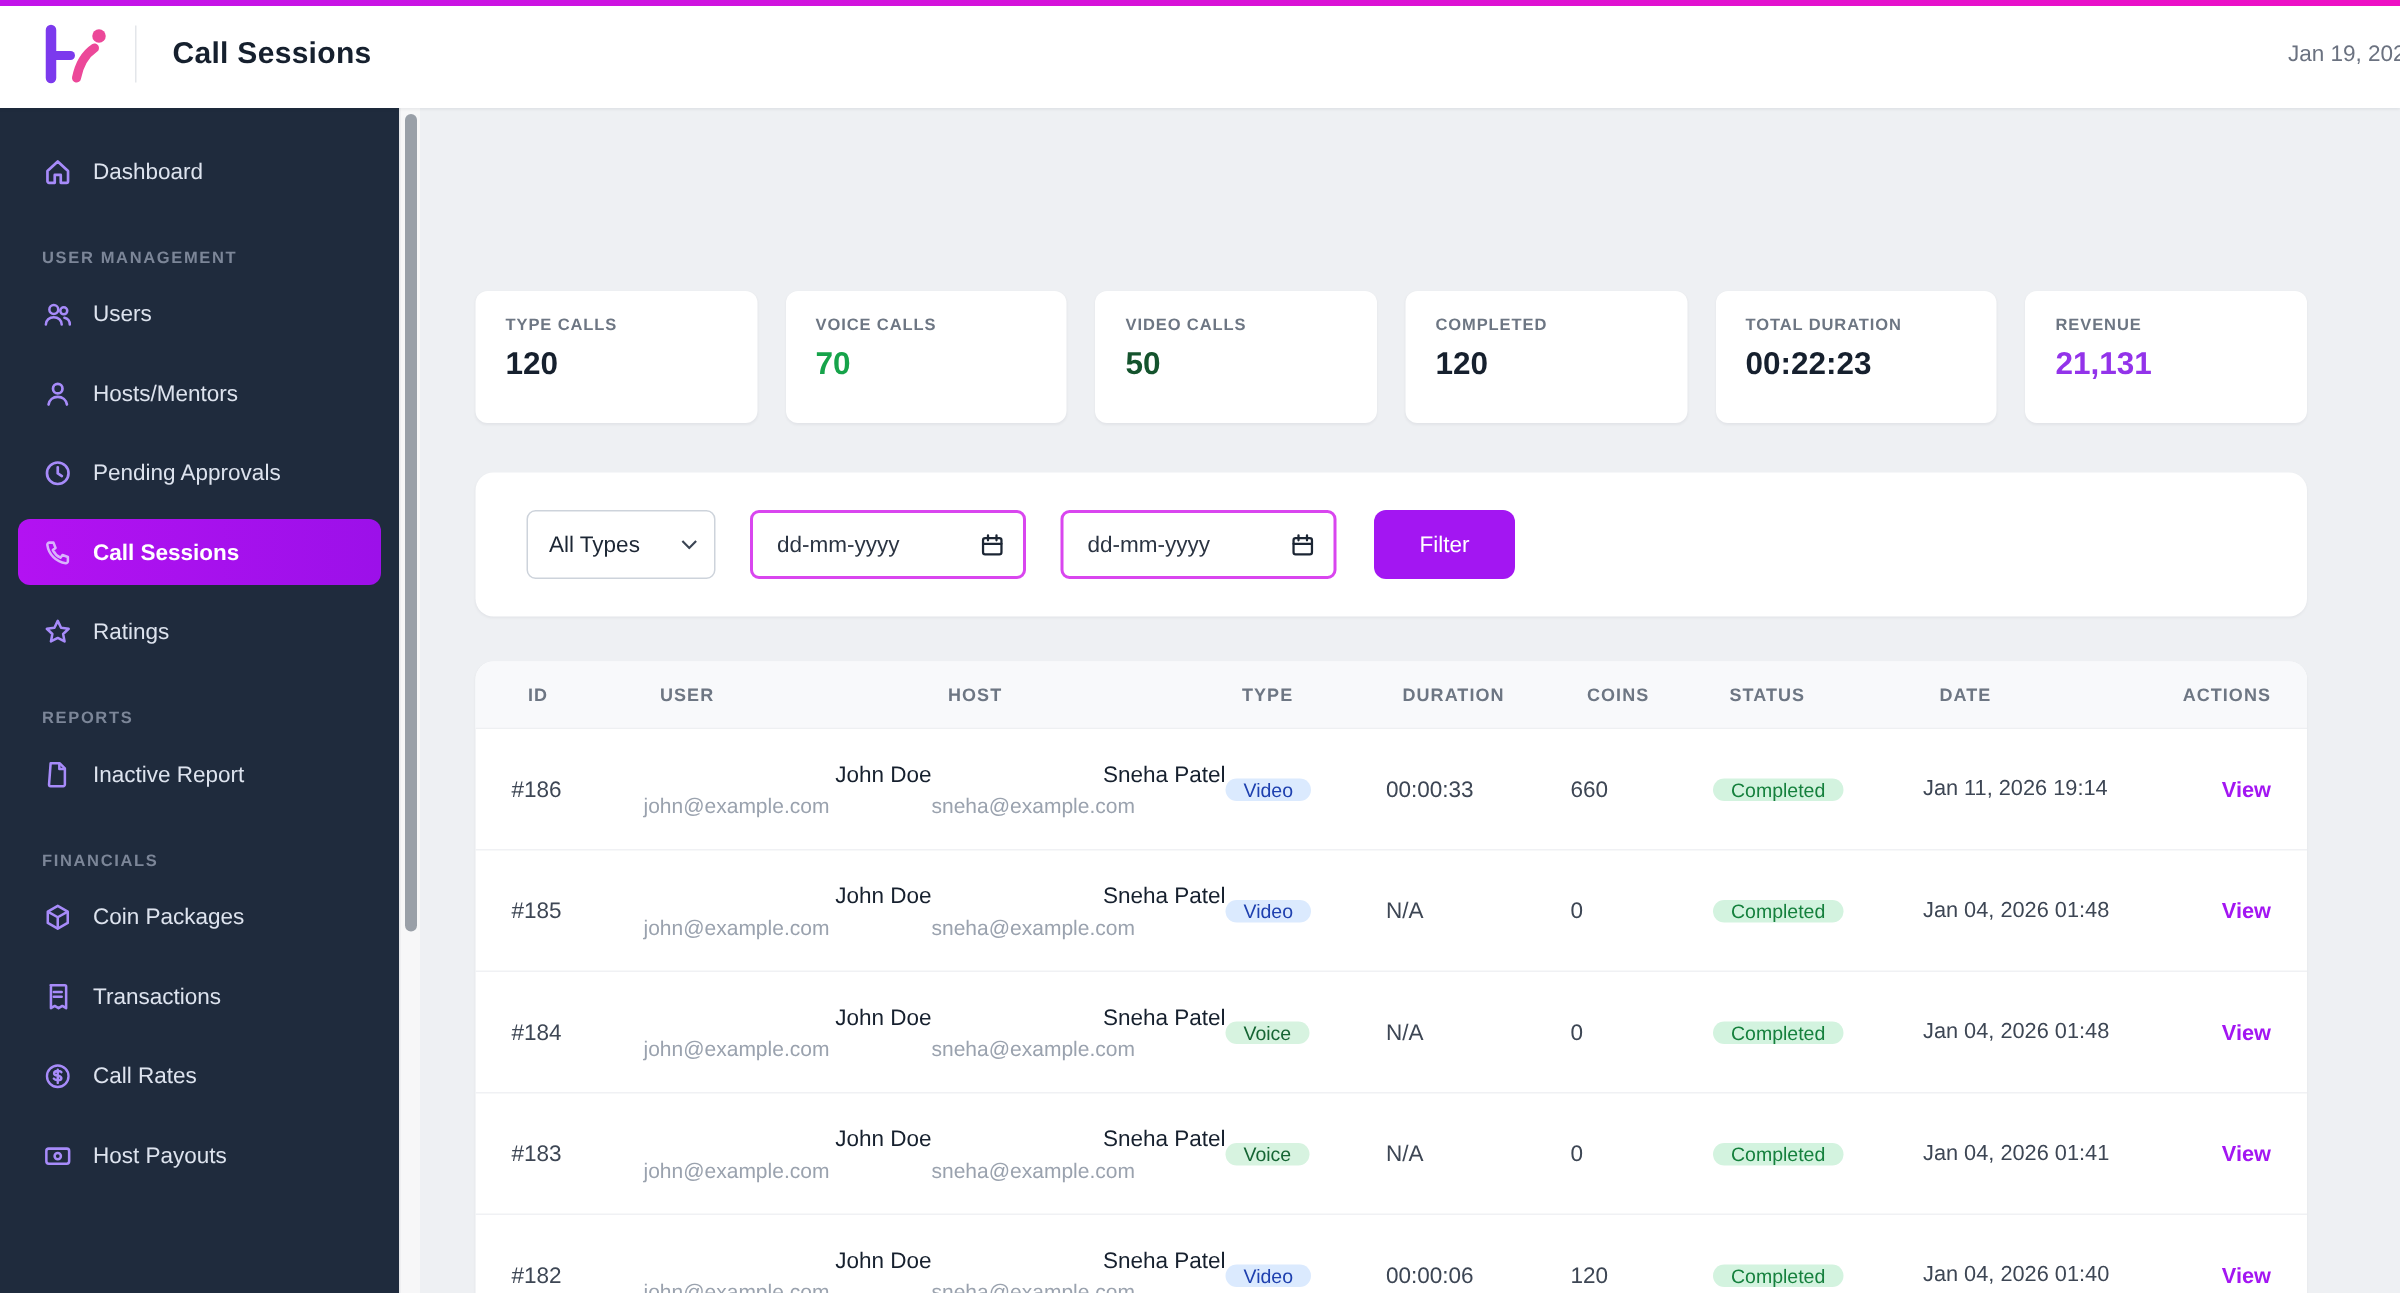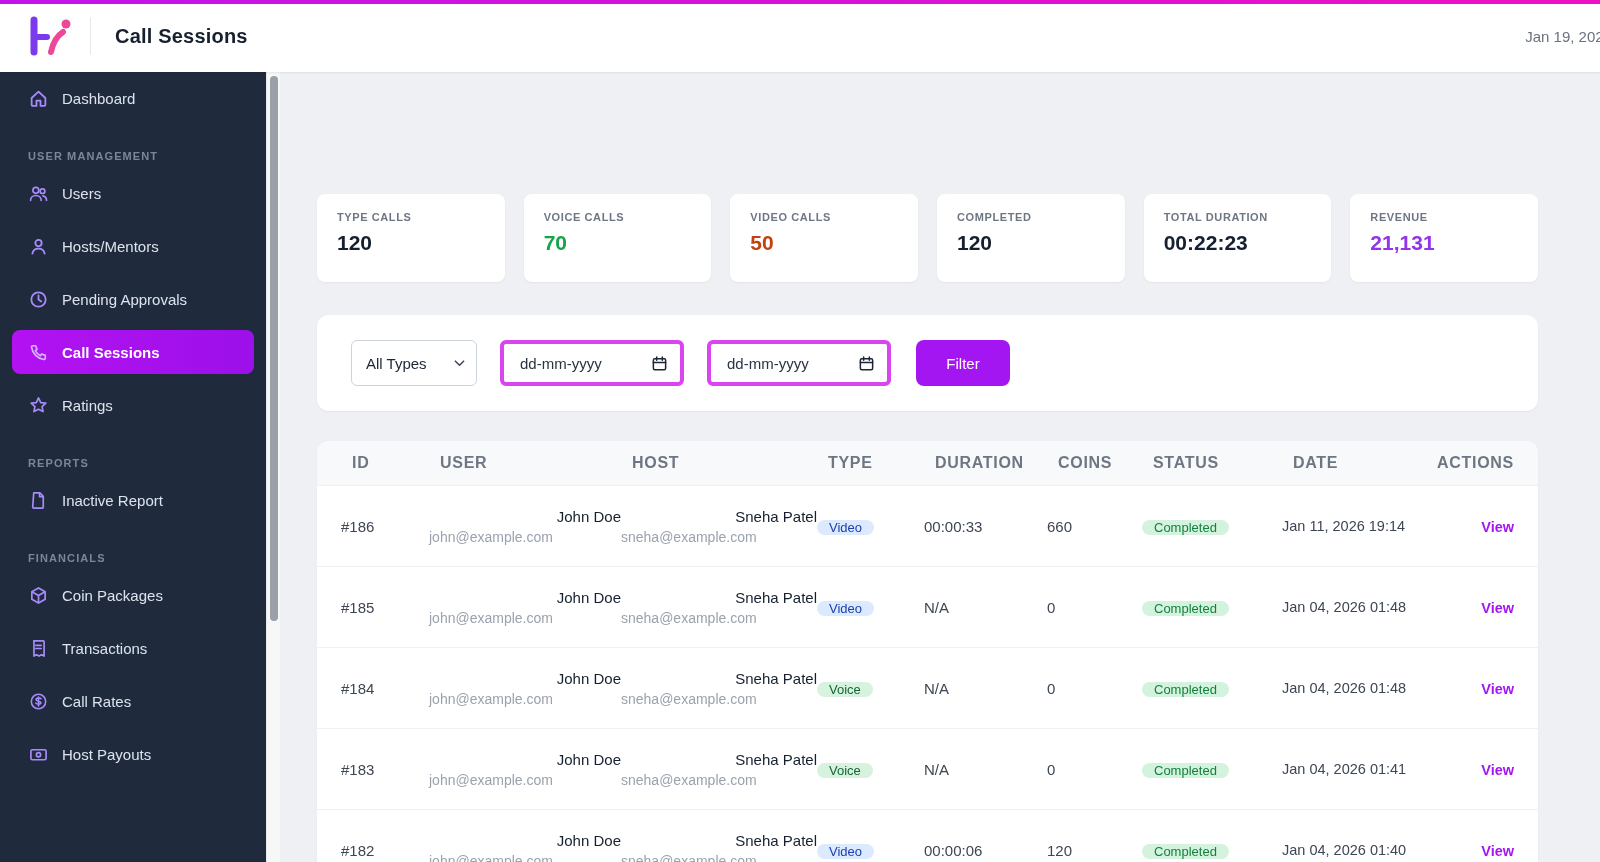--- a/index.html
+++ b/index.html
@@ -17,21 +17,21 @@
   .topbar { position:absolute; top:0; left:0; right:0; height:72px; background:#fff;
     display:flex; align-items:center; padding-left:26px; z-index:30; overflow:hidden;
     box-shadow:0 1px 2px rgba(16,24,40,.07); }
   .logo { display:flex; align-items:center; }
   .hdr-divider { width:1px; height:38px; background:#e3e6ea; margin:0 24px 0 18px; }
   .page-title { font-size:20px; font-weight:700; color:#16202e; margin:0; letter-spacing:.2px; }
   .topdate { position:absolute; right:-12px; top:50%; transform:translateY(-50%);
     color:#6b7280; font-size:15px; white-space:nowrap; }
 
   
-  .sidebar { position:absolute; top:56px; left:0; bottom:0; width:266px;
+  .sidebar { position:absolute; top:72px; left:0; bottom:0; width:266px;
     background:#1f2b3d; padding-top:20px; z-index:20; }
   .nav-item { height:44px; margin:9px 12px 0; padding:0 16px; border-radius:8px;
     display:flex; align-items:center; gap:14px; color:#dde3ee; font-size:15px; cursor:pointer; }
   .sidebar nav > .nav-item:first-child { margin-top:0; }
   .nav-item .nicon { width:20px; height:20px; color:#a78bfa; display:flex; align-items:center; justify-content:center; flex:none; }
   .nav-item.active { background:linear-gradient(90deg,#b312f2,#9c10e9); color:#fff; font-weight:700; }
   .nav-item.active .nicon { color:#d9b3fc; }
   .section-label { margin:30px 28px 4px; font-size:11px; font-weight:700; letter-spacing:1.1px; color:#7c8698; }
 
   
@@ -55,37 +55,37 @@
     box-shadow:0 1px 2px rgba(16,24,40,.05); }
   .select-wrap { position:relative; }
   .select-wrap select { appearance:none; -webkit-appearance:none; height:46px;
     border:1px solid #cdd3db; border-radius:6px; background:#fff;
     font-family:"Liberation Sans",sans-serif; font-size:15px; color:#1c2634;
     padding:0 34px 0 14px; width:100%; cursor:pointer; }
   .sw-type { width:126px; }
   .sw-status { width:145px; }
   .select-wrap .chev { position:absolute; right:12px; top:50%; transform:translateY(-50%);
     pointer-events:none; color:#3b4554; display:flex; }
-  .date-field { width:184px; height:46px; border:4px solid #d946ef; border-radius:6px;
+  .date-field { width:184px; height:46px; border:2px solid #d946ef; border-radius:6px;
     display:flex; align-items:center; padding:0 12px 0 14px; background:#fff; }
   .date-field input { border:0; outline:0; flex:1; min-width:0; background:transparent;
     font-family:"Liberation Sans",sans-serif; font-size:15px; color:#1c2634; }
   .date-field input::placeholder { color:#2b3442; opacity:1; }
   .cal { color:#1c2634; flex:none; display:flex; }
   .filter-btn { height:46px; width:94px; border:0; border-radius:8px; background:#a316f2;
     color:#fff; font-family:"Liberation Sans",sans-serif; font-size:15px; cursor:pointer; margin-left:2px; }
 
   .table-card { margin-top:30px; background:#fff; border-radius:12px 12px 0 0;
     box-shadow:0 1px 2px rgba(16,24,40,.05); padding-bottom:60px; }
   .thead, .trow { display:grid;
     grid-template-columns:88px 192px 196px 107px 123px 95px 140px 1fr 90px;
     align-items:center; padding:0 24px; }
   .thead { height:45px; background:#f8f9fb; border-radius:12px 12px 0 0;
     border-bottom:1px solid #eef0f2; }
-  .th { font-size:16px; font-weight:700; color:#6d7683; letter-spacing:.7px;padding-left:11px; }
+  .th { font-size:12px; font-weight:700; color:#6d7683; letter-spacing:.7px;padding-left:11px; }
   .th.actions { text-align:right; }
   .trow { min-height:81px; border-bottom:1px solid #f0f1f4; }
   .td { font-size:15px; color:#3d4654; }
   .pname { font-size:15px; color:#16202e;text-align:right; }
   .pemail { font-size:14px; color:#9aa2ae; margin-top:4px; }
   .pill { display:inline-block; font-size:13px; padding:0 12px; border-radius:999px; font-weight:500; }
   .td.date { font-size:14.5px; color:#3d4654; }
   .td.actions { text-align:right; }
   .view-link { font-size:14.5px; font-weight:700; text-decoration:none; cursor:pointer; }
 </style>
@@ -239,21 +239,21 @@
     <div class="stat-card">
       <div class="stat-label">TYPE CALLS</div>
       <div class="stat-value" style="color: rgb(22, 32, 46);">120</div>
     </div>
     <div class="stat-card">
       <div class="stat-label">VOICE CALLS</div>
       <div class="stat-value" style="color: rgb(22, 163, 74);">70</div>
     </div>
     <div class="stat-card">
       <div class="stat-label">VIDEO CALLS</div>
-      <div class="stat-value" style="color: #c2410c;">50</div>
+      <div class="stat-value" style="color: #14532d;">50</div>
     </div>
     <div class="stat-card">
       <div class="stat-label">COMPLETED</div>
       <div class="stat-value" style="color: rgb(22, 32, 46);">120</div>
     </div>
     <div class="stat-card">
       <div class="stat-label">TOTAL DURATION</div>
       <div class="stat-value" style="color: rgb(22, 32, 46);">00:22:23</div>
     </div>
     <div class="stat-card">

